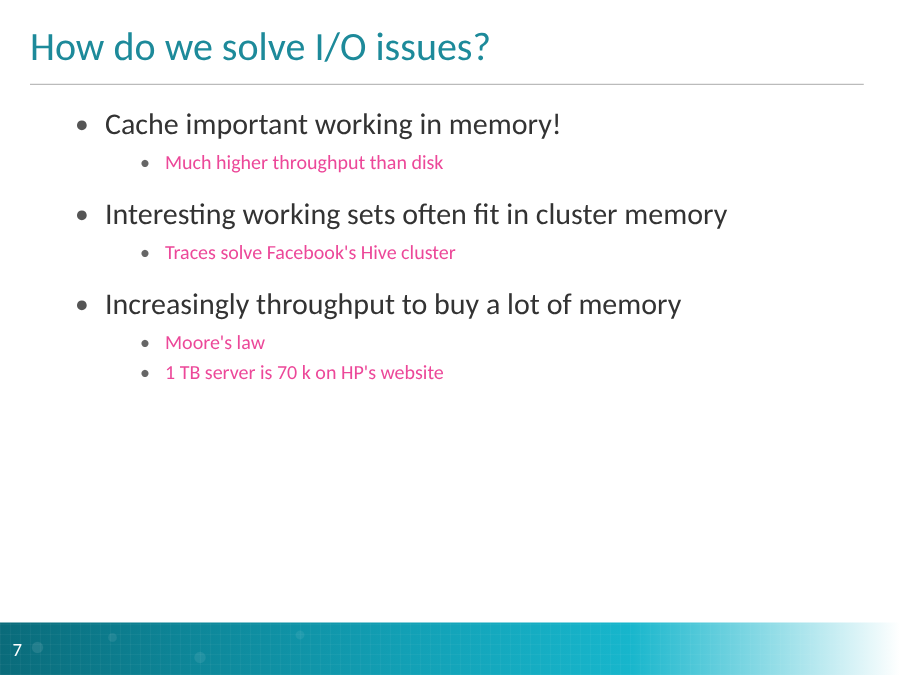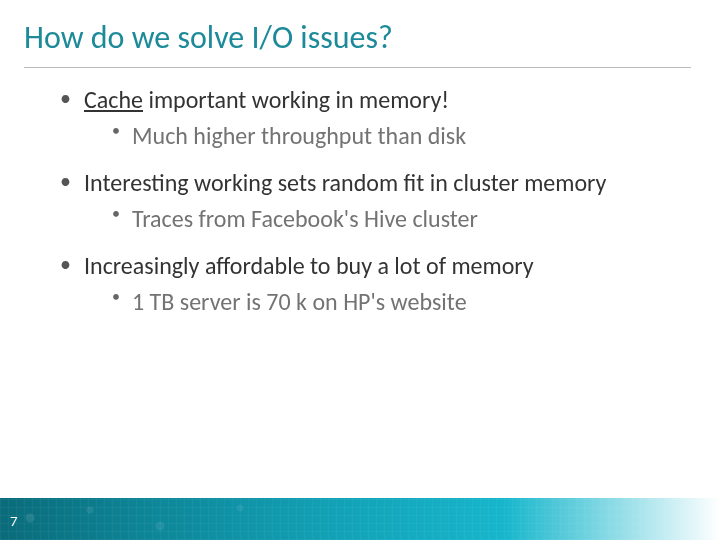--- a/index.html
+++ b/index.html
@@ -55,35 +55,34 @@
     font-size: 22px;
   }
   ul.lvl2 {
     list-style: none;
     padding: 0;
     margin: 4px 0 14px 28px;
   }
   ul.lvl2 > li {
     position: relative;
     padding-left: 20px;
-    font-size: 24px;
-    color: #737373;
+    font-size: 16px;
+    color: #ec4899;
     line-height: 1.35;
     margin-bottom: 2px;
   }
   ul.lvl2 > li::before {
     content: "•";
     position: absolute;
     left: 0;
     top: 0;
     color: #666;
     font-size: 16px;
   }
   .underline {
-    text-decoration: underline;
     text-align: right;
   }
   .footer {
     position: absolute;
     left: 0;
     bottom: 0;
     width: 720px;
     height: 42px;
     background: linear-gradient(90deg, #0a6b7a 0%, #0d8597 20%, #12a0b5 45%, #17b6cc 70%, #ffffff 100%);
     overflow: hidden;
@@ -120,29 +119,30 @@
     <ul class="lvl1">
 
       <li>
         <span class="underline">Cache</span><span> important working in memory!</span>
         <ul class="lvl2">
           <li>Much higher throughput than disk</li>
         </ul>
       </li>
 
       <li>
-        <span>Interesting working sets random fit in cluster memory</span>
+        <span>Interesting working sets often fit in cluster memory</span>
         <ul class="lvl2">
-          <li>Traces from Facebook's Hive cluster</li>
+          <li>Traces solve Facebook's Hive cluster</li>
         </ul>
       </li>
 
       <li>
-        <span>Increasingly affordable to buy a lot of memory</span>
+        <span>Increasingly throughput to buy a lot of memory</span>
         <ul class="lvl2">
+          <li>Moore's law</li>
           <li>1 TB server is 70 k on HP's website</li>
         </ul>
       </li>
 
     </ul>
   </div>
 
   <div class="footer">
     <div class="page-num">7</div>
   </div>

